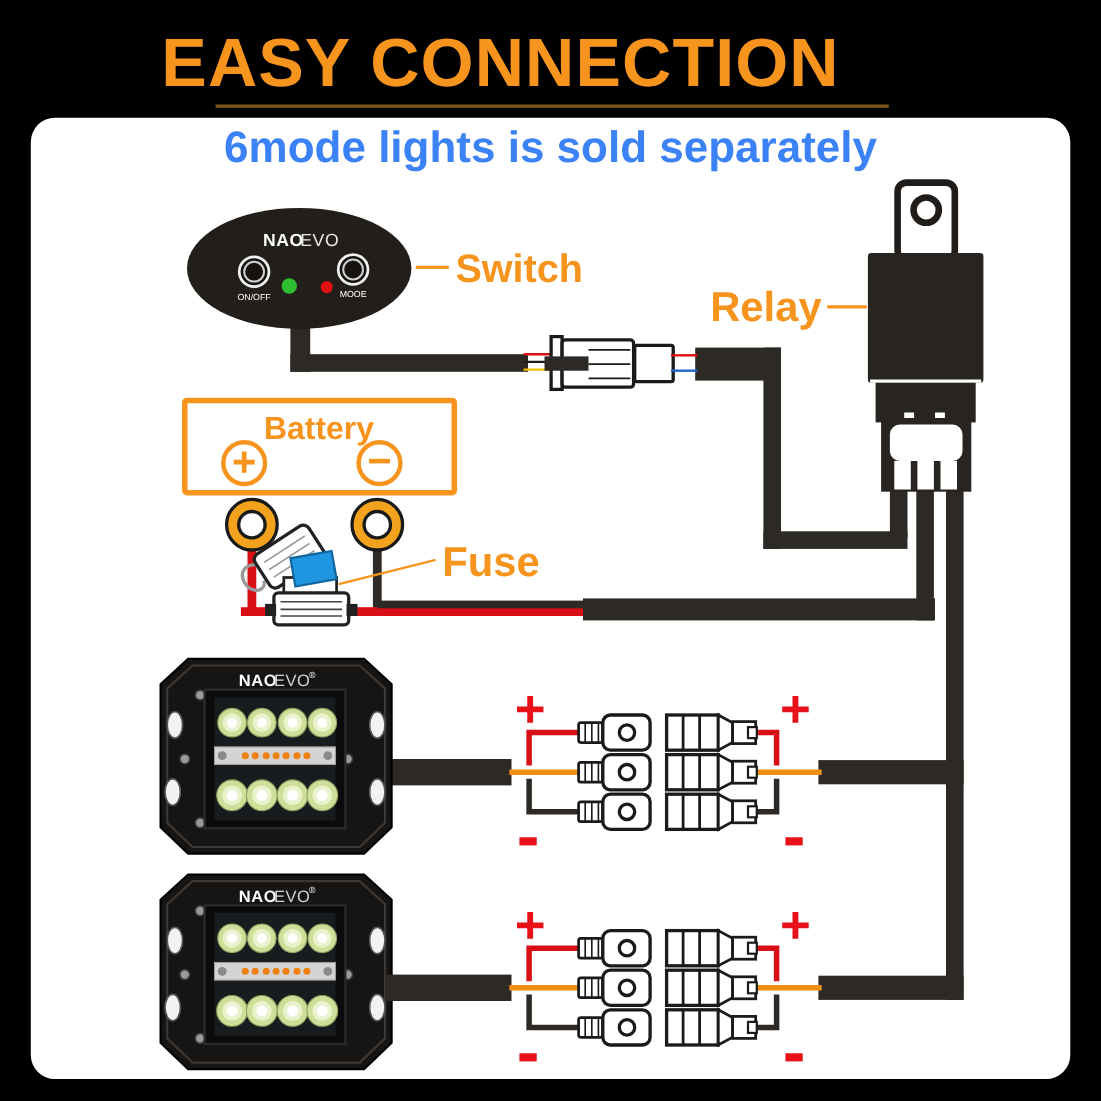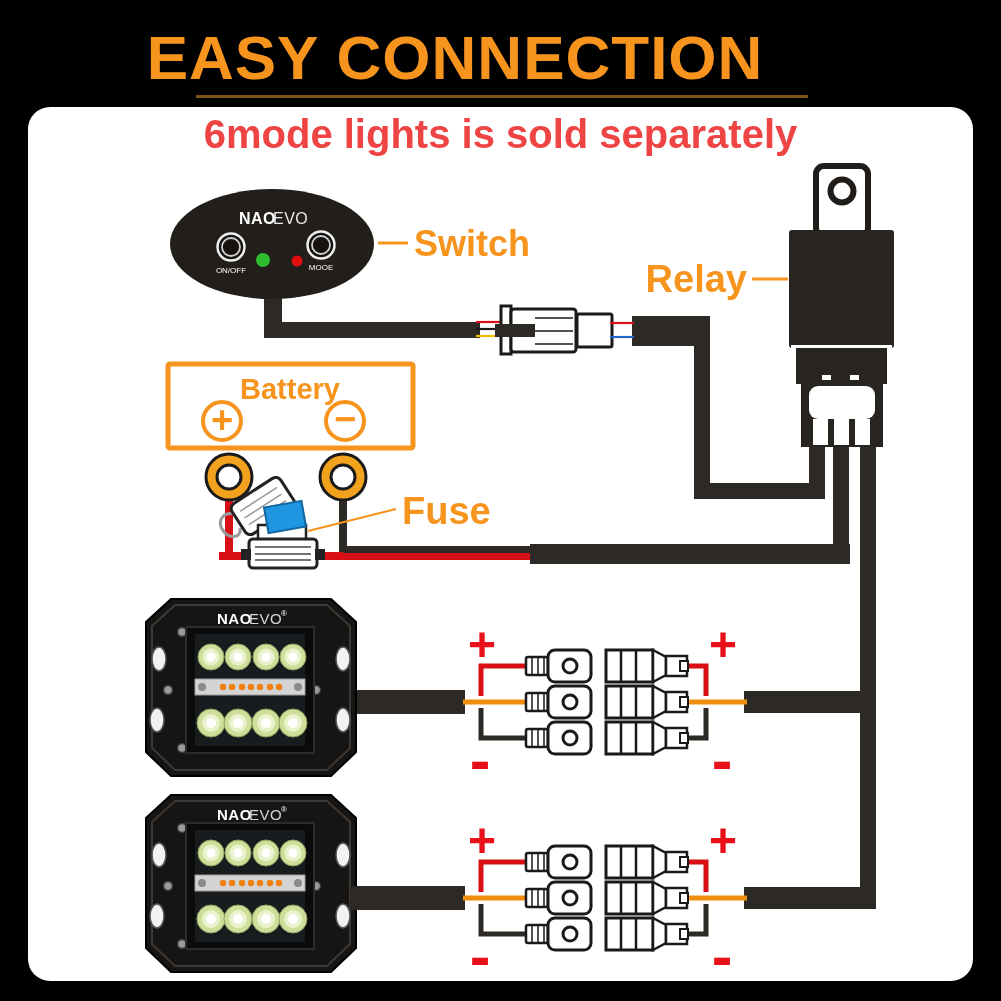--- a/index.html
+++ b/index.html
@@ -4,21 +4,21 @@
 <style>
   html,body{margin:0;padding:0;background:#000;}
   body{width:1001px;height:1001px;position:relative;overflow:hidden;
        font-family:"Liberation Sans", sans-serif;}
   .panel{position:absolute;left:28px;top:107px;width:945px;height:874px;
          background:#fff;border-radius:22px;}
   .title{position:absolute;top:27px;left:0;width:910px;text-align:center;
          color:#f7941d;font-size:62px;font-weight:bold;letter-spacing:1px;line-height:1;}
   .title-underline{position:absolute;top:95px;left:196px;width:612px;height:3px;background:#7d5418;}
   .subtitle{position:absolute;top:114px;left:0;width:1001px;text-align:center;
-            color:#ef4444;font-size:40px;font-weight:bold;line-height:1;}
+            color:#3b82f6;font-size:40px;font-weight:bold;line-height:1;}
   svg.diagram{position:absolute;left:0;top:0;}
 </style>
 </head>
 <body>
 
 <div class="panel"></div>
 <div class="title">EASY CONNECTION</div>
 <div class="title-underline"></div>
 <div class="subtitle">6mode lights is sold separately</div>
 

